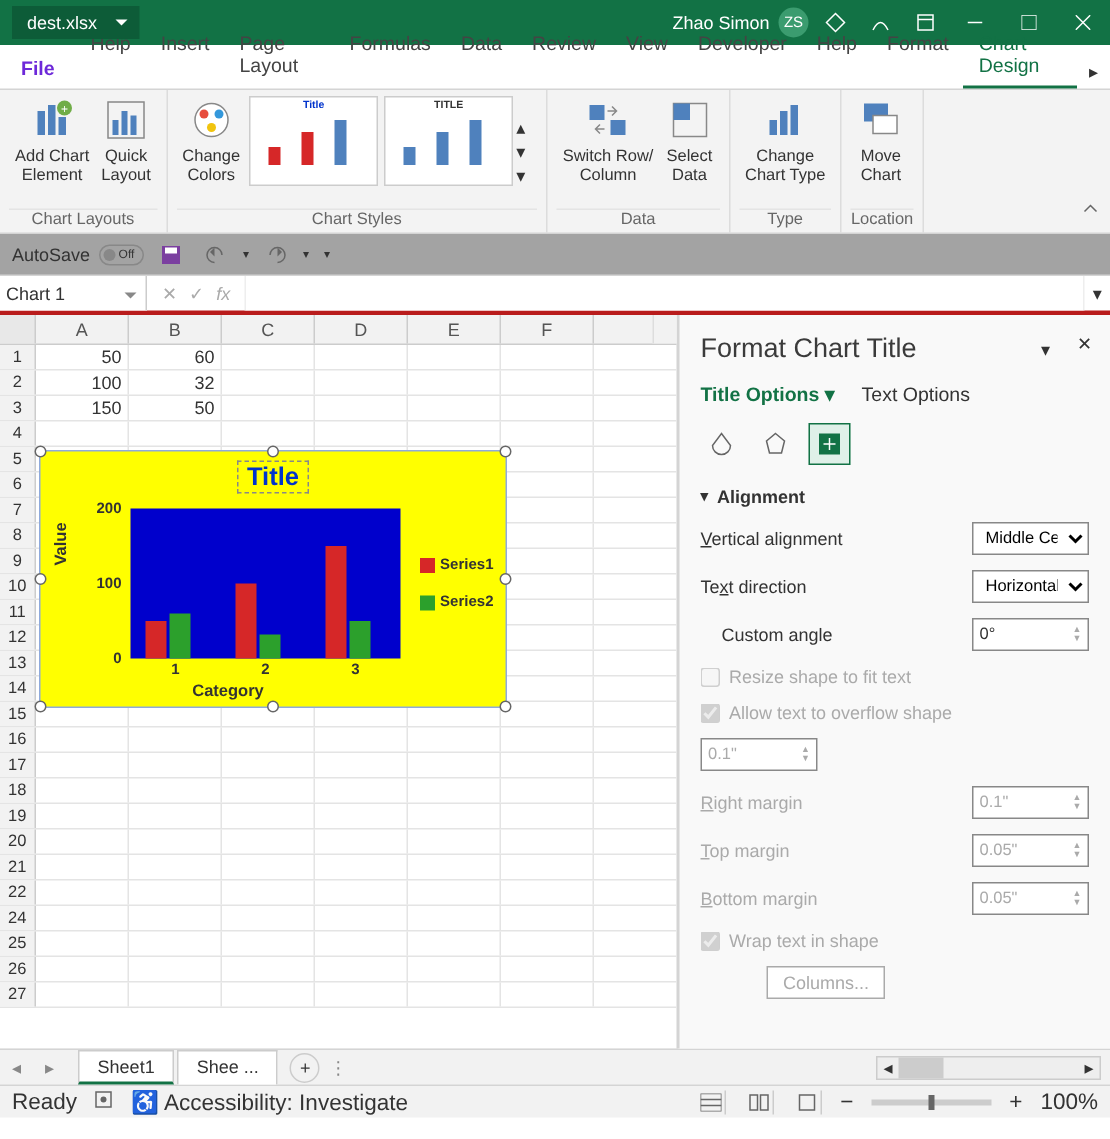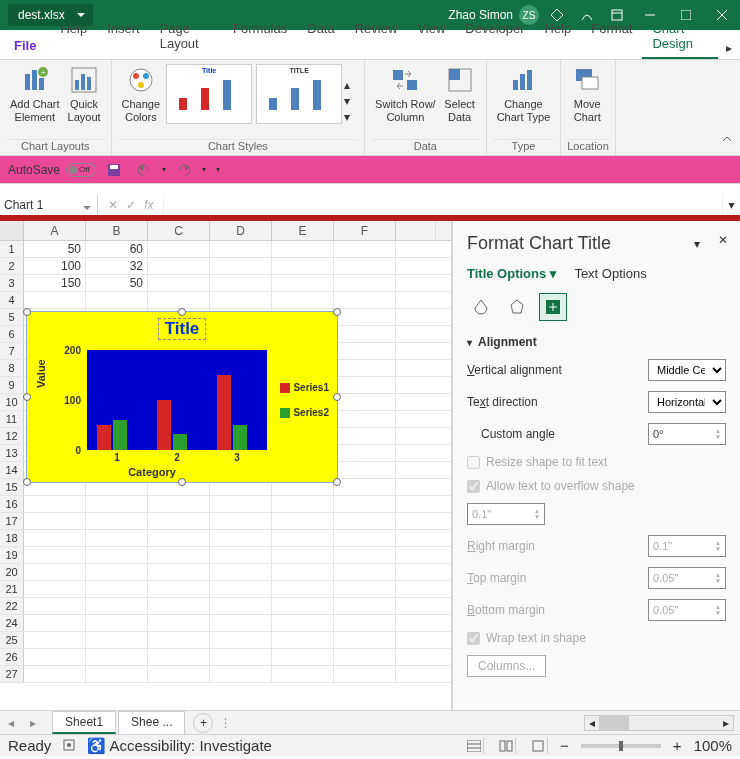--- a/index.html
+++ b/index.html
@@ -30,27 +30,27 @@
 .ribbon { height: 96px; background: #f3f3f3; border-bottom: 1px solid #d4d4d4; display: flex; position: relative; }
 .rgroup { border-right: 1px solid #dcdcdc; padding: 2px 6px 0; display: flex; flex-direction: column; }
 .rgroup .row { display: flex; flex: 1; }
 .rgroup .lbl { text-align: center; font-size: 11px; color: #666; padding-bottom: 3px; }
 .rbtn { display: flex; flex-direction: column; align-items: center; justify-content: flex-start; padding: 2px 4px; font-size: 11px; text-align: center; line-height: 1.15; }
 .rbtn .ico { width: 32px; height: 32px; display: flex; align-items: center; justify-content: center; margin-bottom: 2px; }
 .chartstyle { width: 86px; height: 60px; background: #fff; border: 1px solid #ccc; margin: 2px; display: flex; flex-direction: column; align-items: center; padding: 2px; }
 .collapse { position: absolute; right: 6px; bottom: 6px; }
 
 
-.qat { height: 28px; background: #ec4899; border-bottom: 1px solid #d4d4d4; display: flex; align-items: center; padding-left: 8px; gap: 6px; font-size: 12px; }
+.qat { height: 28px; background: #a3a3a3; border-bottom: 1px solid #d4d4d4; display: flex; align-items: center; padding-left: 8px; gap: 6px; font-size: 12px; }
 .qat .toggle { border: 1px solid #888; border-radius: 8px; width: 30px; height: 14px; display: inline-flex; align-items: center; padding: 0 2px; }
 .qat .toggle .knob { width: 8px; height: 8px; border-radius: 50%; background: #888; }
 .qat .qbtn { width: 24px; height: 24px; display: flex; align-items: center; justify-content: center; }
 
 
-.fbar { height: 26px; border-bottom: 6px solid #b91c1c; display: flex; align-items: stretch; margin-top: 11px; }
+.fbar { height: 26px; border-bottom: 3px solid #b91c1c; display: flex; align-items: stretch; }
 .namebox { width: 98px; border-right: 1px solid #ccc; display: flex; align-items: center; padding: 0 4px; position: relative; background: #fff; }
 .namebox::after { content: ""; position: absolute; right: 6px; top: 11px; border-left: 4px solid transparent; border-right: 4px solid transparent; border-top: 4px solid #888; }
 .fbar .fbtns { display: flex; align-items: center; gap: 8px; padding: 0 10px; border-right: 1px solid #eee; color: #aaa; }
 .fbar .formula { flex: 1; display: flex; align-items: center; padding: 0 6px; background: #fff; }
 .fbar .expand { width: 18px; display: flex; align-items: center; justify-content: center; border-left: 1px solid #eee; }
 
 
 .workspace { display: flex; height: 489px; }
 .gridarea { width: 452px; display: flex; flex-direction: column; border-right: 1px solid #d4d4d4; }
 .colheads { display: flex; height: 20px; border-bottom: 1px solid #ccc; background: #f2f2f2; }
@@ -89,21 +89,21 @@
 .formatpane .icotab.active { background: #dff0e8; border: 1px solid #127245; }
 .formatpane .section { font-size: 12px; font-weight: 600; margin-bottom: 10px; display: flex; align-items: center; }
 .formatpane .section::before { content: "▾"; margin-right: 6px; font-size: 10px; }
 .formrow { display: flex; align-items: center; margin-bottom: 10px; font-size: 12px; }
 .formrow .fl { flex: 1; }
 .formrow .fl u { text-decoration: underline; }
 .formrow select, .formrow .spin { width: 78px; height: 22px; border: 1px solid #888; background: #fff; font-size: 11px; padding: 0 4px; }
 .formrow .spin { display: flex; align-items: center; justify-content: space-between; color: #aaa; }
 .formrow.disabled { color: #aaa; }
 .formrow input[type=checkbox] { margin-right: 6px; }
-.colbtn { border: 1px solid #aaa; padding: 3px 10px; font-size: 12px; color: #aaa; background: #fff; }
+.colbtn { border: 1px solid #aaa; padding: 3px 10px; font-size: 12px; color: #aaa; background: #fff; margin-left: 44px; }
 
 
 .sheettabs { height: 24px; border-top: 1px solid #d4d4d4; display: flex; align-items: center; background: #f2f2f2; font-size: 12px; }
 .sheettabs .nav { padding: 0 8px; color: #888; }
 .sheettab { padding: 3px 12px; background: #fff; border: 1px solid #ccc; border-bottom: none; margin-right: 2px; }
 .sheettab.active { border-bottom: 2px solid #127245; }
 .sheettabs .addsh { width: 20px; height: 20px; border: 1px solid #ccc; border-radius: 50%; display: flex; align-items: center; justify-content: center; margin-left: 6px; }
 .sheettabs .hscroll { flex: 0 0 150px; height: 16px; background: #eee; border: 1px solid #ccc; margin-left: auto; margin-right: 6px; display: flex; }
 .sheettabs .hscroll .thumb { width: 30px; background: #ccc; }
 .sheettabs .hscroll .arr { width: 14px; display: flex; align-items: center; justify-content: center; }

